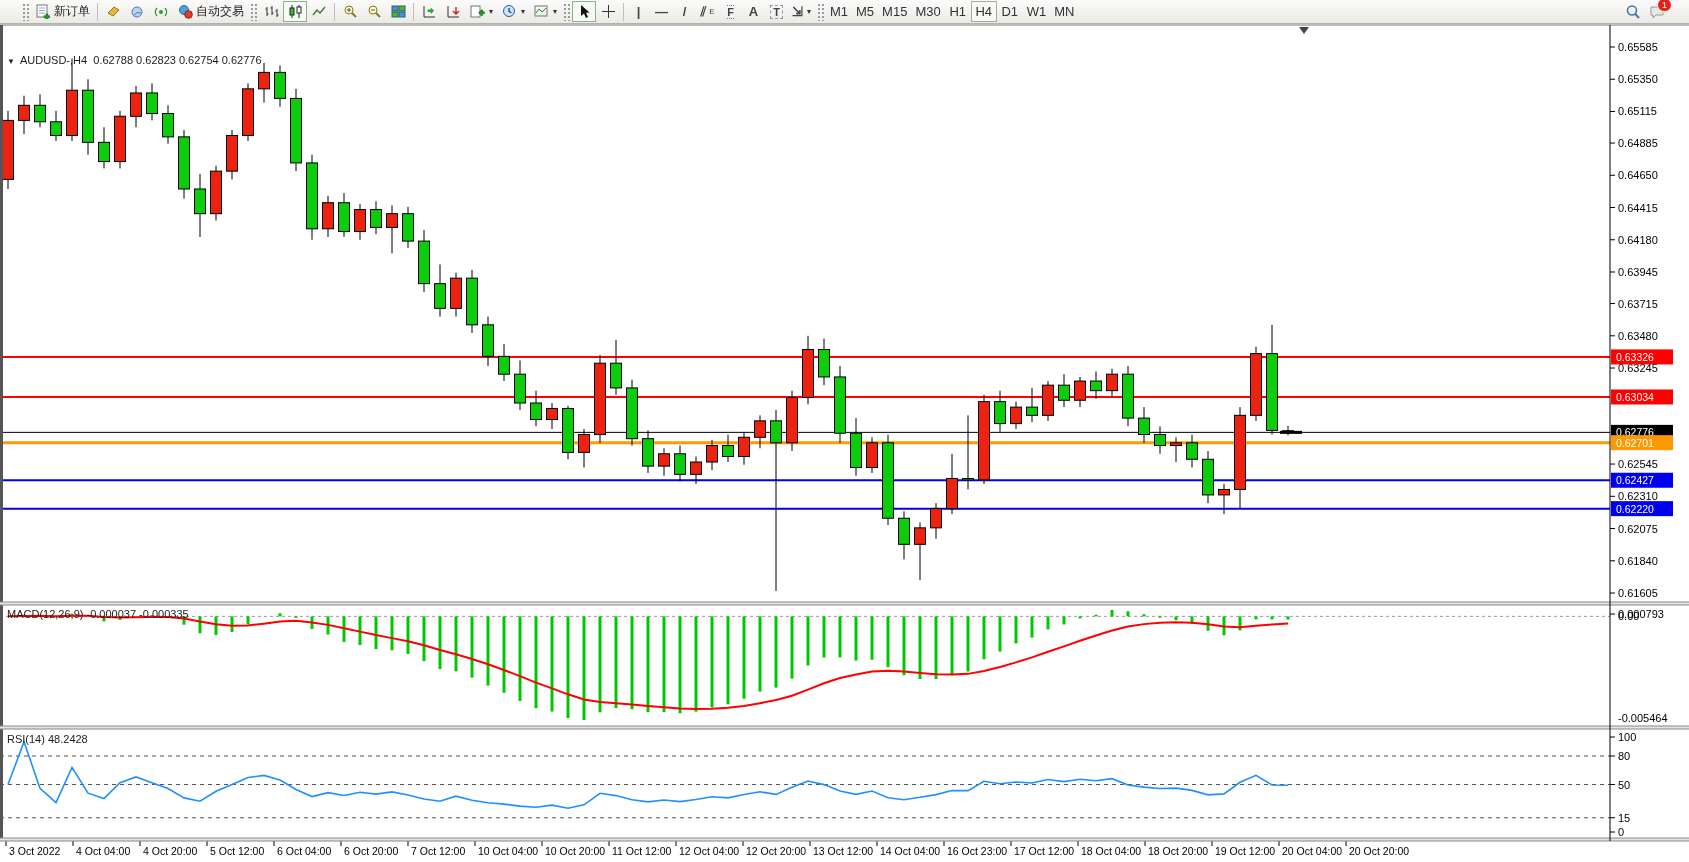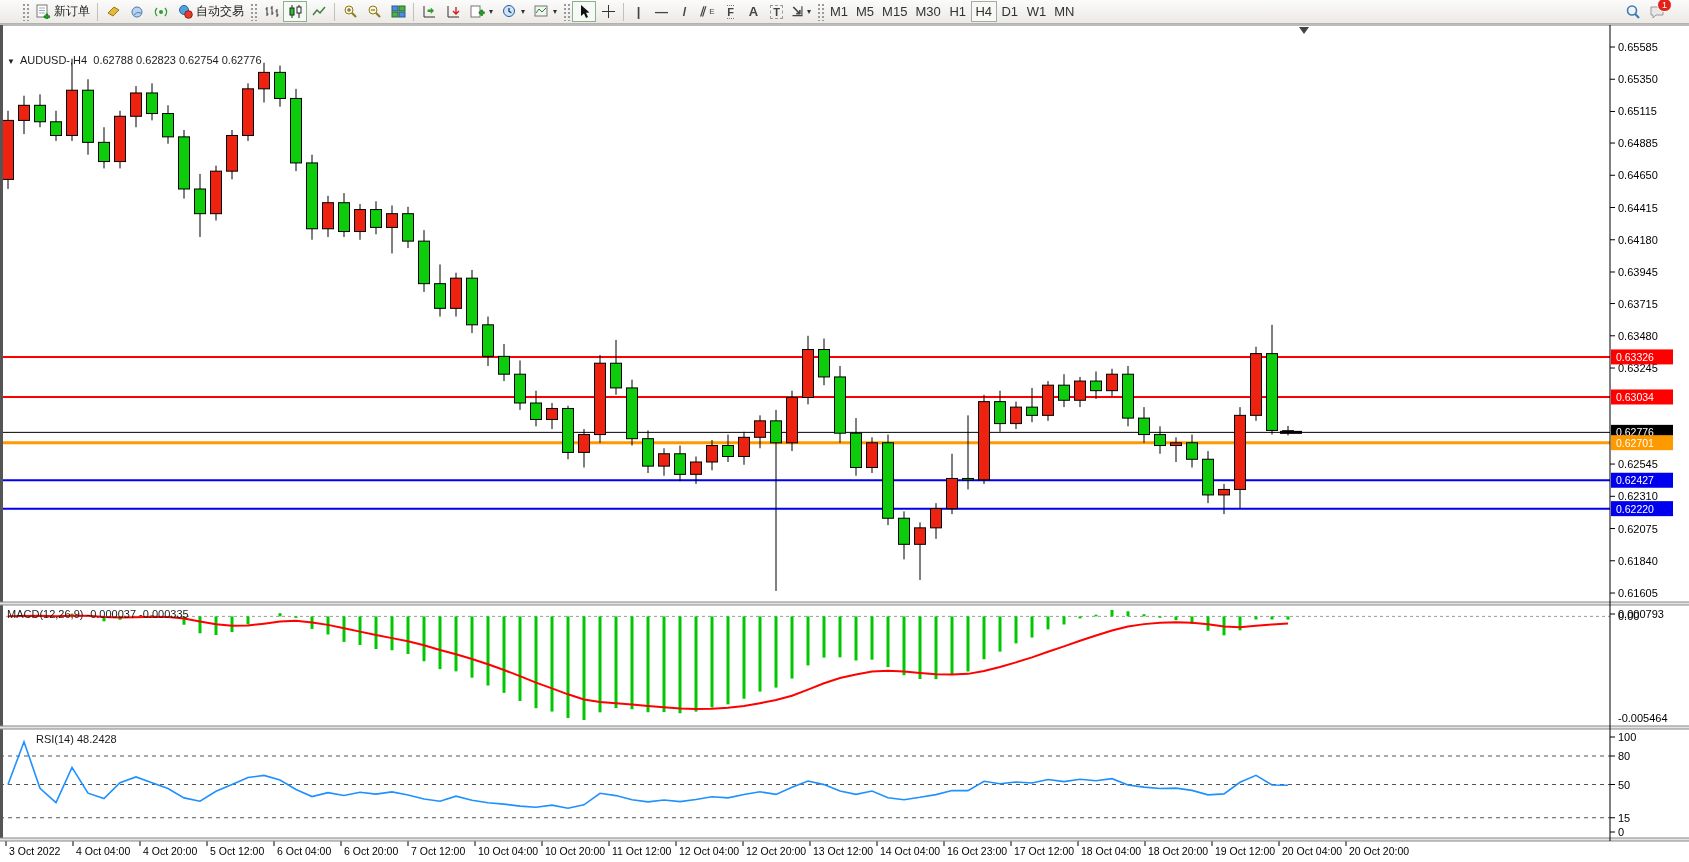--- a/index.html
+++ b/index.html
@@ -27,21 +27,21 @@
   .glyph { font-size:13px; color:#444; font-weight:bold; }
   .badge { position:absolute; right:-4px; top:-4px; background:#e32118; color:#fff; font-size:9px;
     font-style:normal; border-radius:7px; padding:1px 4px; border:1px solid #fff; }
   #notif-wrap { position:relative; }
 
   
   #chart-svg { position:absolute; left:0; top:0; z-index:1; }
   .ov { position:absolute; z-index:3; font-size:11px; color:#1b1b1b; white-space:nowrap; }
   #symbol-title { left:7px; top:30px;margin-top:24px; }
   #macd-label { left:7px; top:608px; }
-  #rsi-label { left:7px; top:733px;margin-left:29px; }
+  #rsi-label { left:7px; top:733px; }
   .tri { font-size:8px; color:#222; margin-right:5px; }
 </style>
 </head>
 <body>
 
 <div id="app">
 
   <svg id="chart-svg" width="1689" height="862">
       <rect x="0" y="25" width="1689" height="837" fill="#ffffff"></rect>
       <line x1="1610" y1="47" x2="1615" y2="47" stroke="#000"></line>

